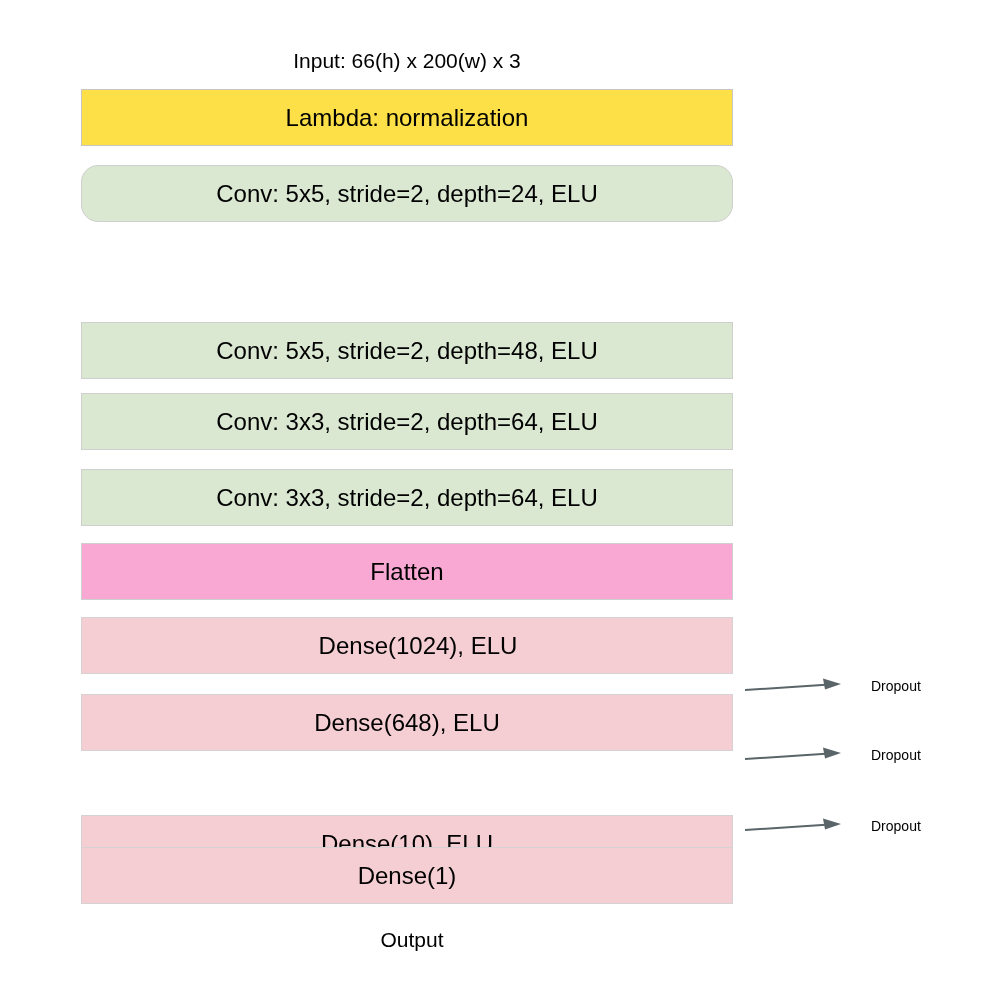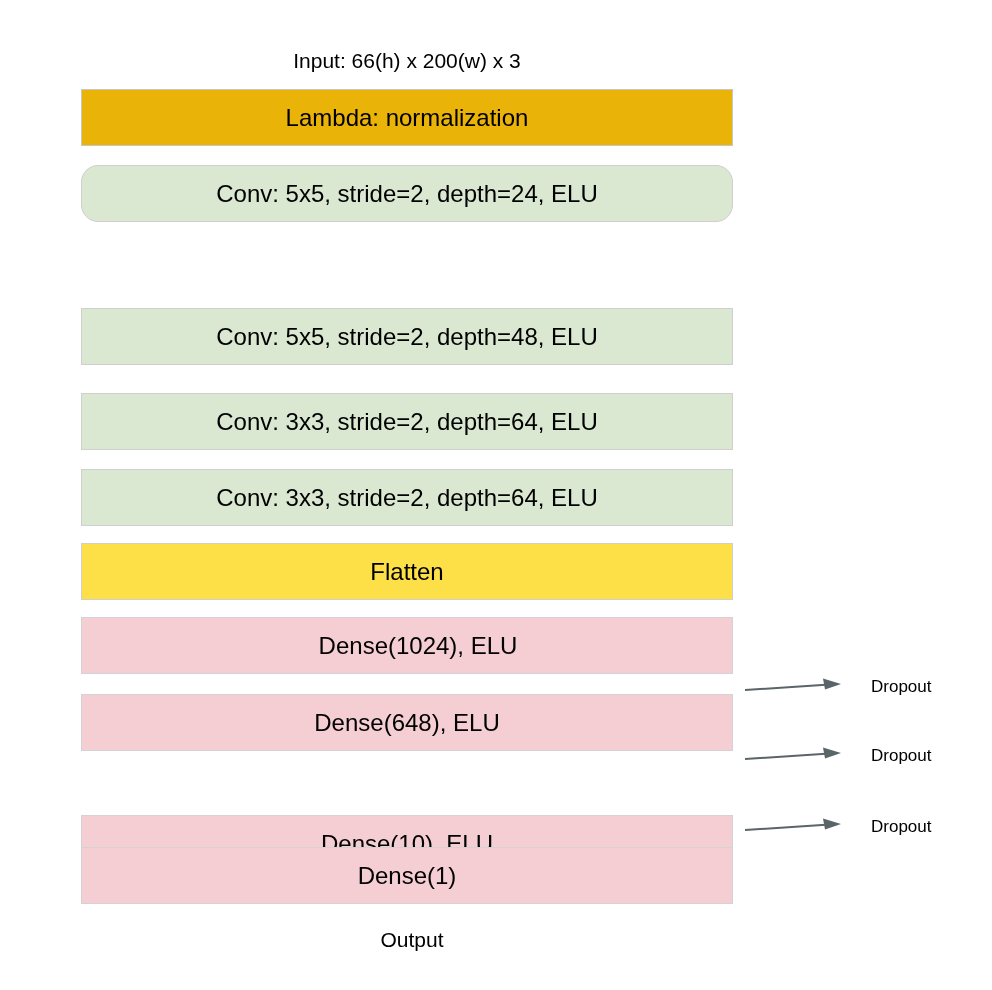--- a/index.html
+++ b/index.html
@@ -48,39 +48,39 @@
     box-sizing: border-box;
     border: 1px solid #cccccc;
     display: flex;
     align-items: center;
     justify-content: center;
     font-size: 24px;
     line-height: 24px;
     color: #000000;
     white-space: nowrap;
   }
-  .layer-lambda  { background: #eab308; border-color: #c8c6c4; }
+  .layer-lambda  { background: #fde047; border-color: #c8c6c4; }
   .layer-conv    { background: #dae8d2; border-color: #cfcfcf; }
-  .layer-flatten { background: #fde047; border-color: #cfcfcf; }
+  .layer-flatten { background: #f9a8d4; border-color: #cfcfcf; }
   .layer-dense   { background: #f4ced2; border-color: #d4d2d2; }
 
   .dropout-group {
     position: absolute;
     height: 24px;
     display: flex;
     align-items: center;
   }
   .dropout-arrow {
     display: block;
     width: 110px;
     height: 18px;
     flex: 0 0 auto;
   }
   .dropout-label {
-    font-size: 17px;
+    font-size: 14px;
     line-height: 21px;
     color: #000000;
     white-space: nowrap;
     margin-left: 16px;
   }
 </style>
 </head>
 <body>
 
 <div id="diagram">
@@ -89,21 +89,21 @@
 
   <div class="layer-box layer-lambda" style="top:89px;">
     <span>Lambda: normalization</span>
   </div>
 
   <div class="layer-box layer-conv" style="top:165px;border-radius:17px;">
     <span>Conv: 5x5, stride=2, depth=24, ELU</span>
   </div>
 
 
-  <div class="layer-box layer-conv" style="top:308px;">
+  <div class="layer-box layer-conv" style="top:322px;">
     <span>Conv: 5x5, stride=2, depth=48, ELU</span>
   </div>
 
   <div class="layer-box layer-conv" style="top:393px;">
     <span>Conv: 3x3, stride=2, depth=64, ELU</span>
   </div>
 
   <div class="layer-box layer-conv" style="top:469px;">
     <span>Conv: 3x3, stride=2, depth=64, ELU</span>
   </div>

